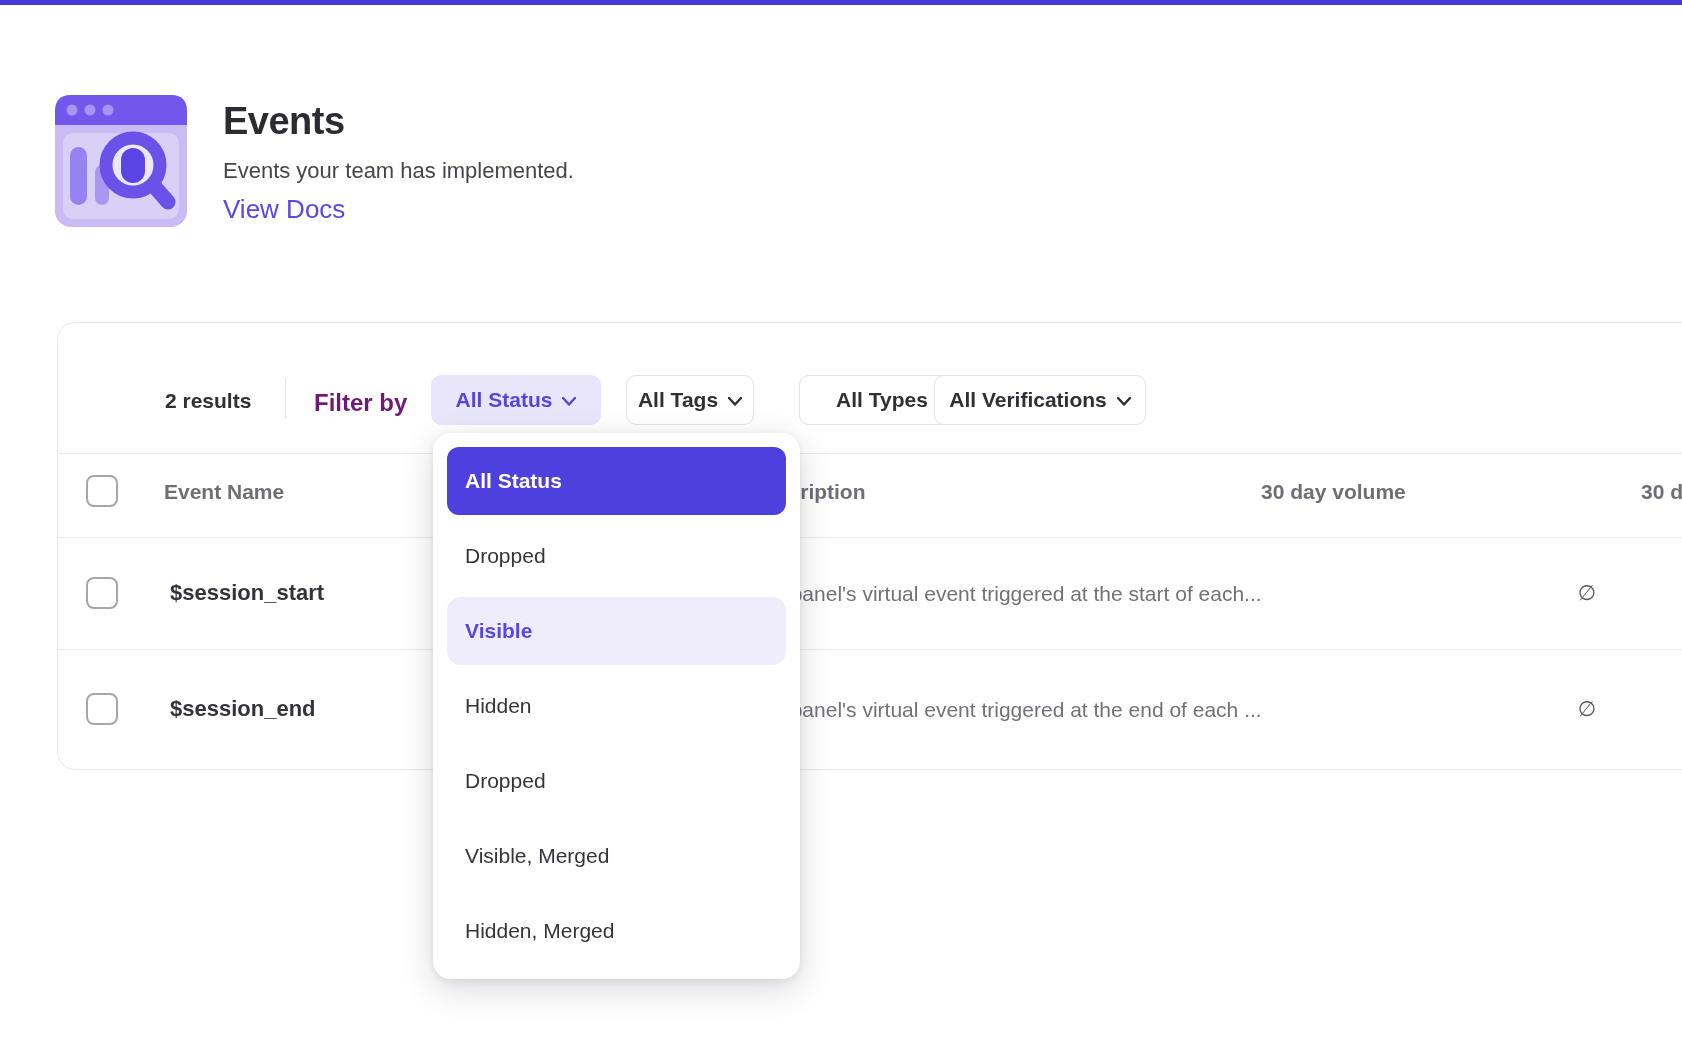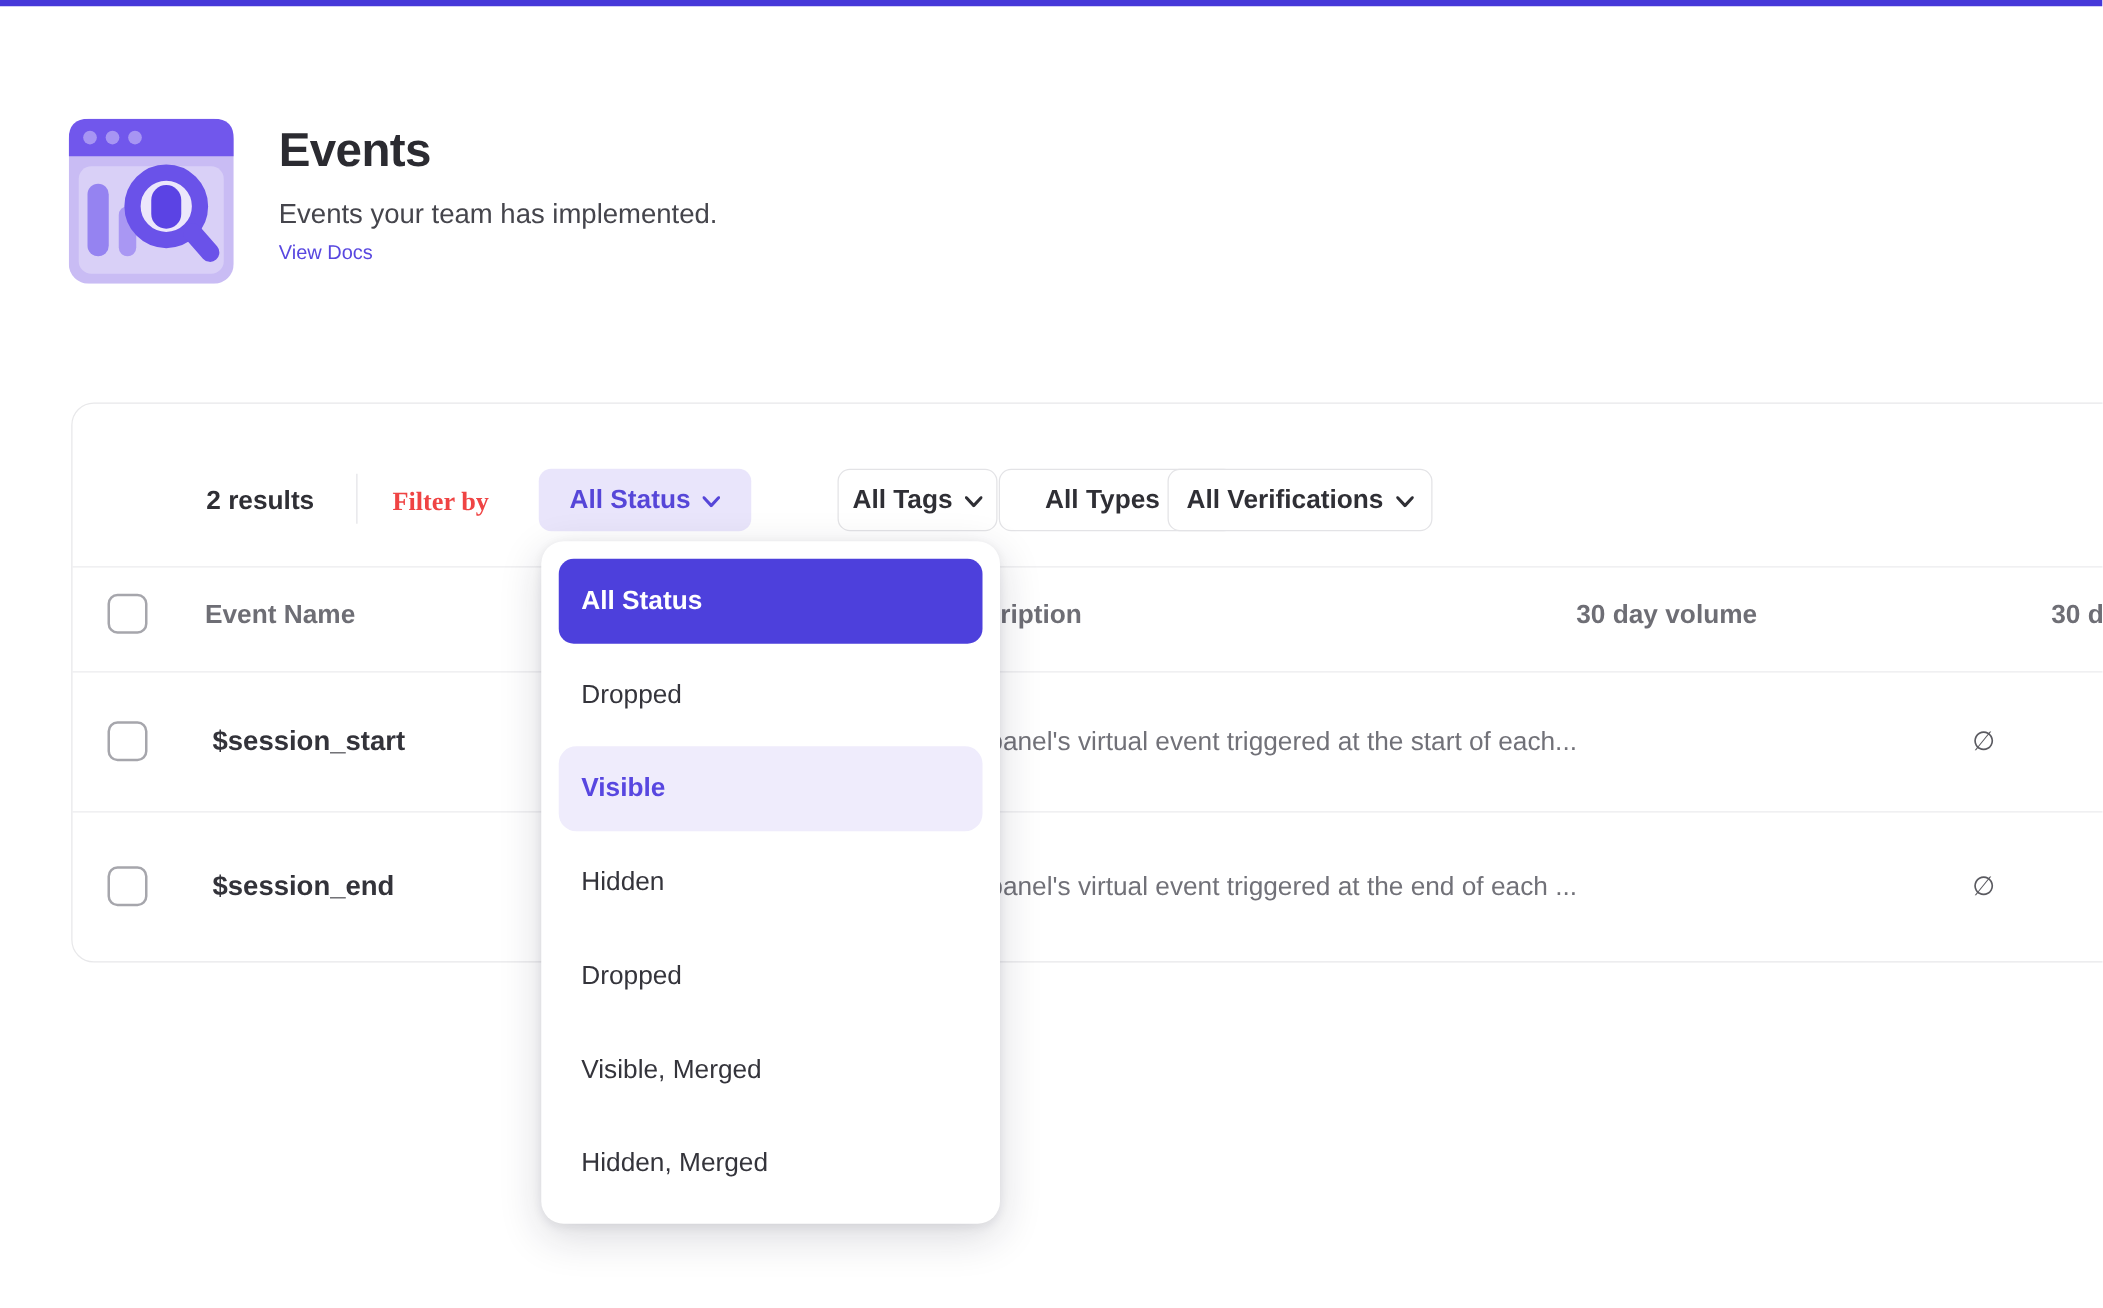--- a/index.html
+++ b/index.html
@@ -9,33 +9,33 @@
     font-family:"Liberation Sans","DejaVu Sans",sans-serif;
     -webkit-font-smoothing:antialiased;
     color:#2e2e33;
   }
   .topbar{position:absolute;left:0;top:0;width:1682px;height:5px;background:#4638d9;}
 
   
   .app-icon{position:absolute;left:55px;top:95px;width:132px;height:132px;}
   .page-title{position:absolute;left:223px;top:100px;font-size:38px;font-weight:700;color:#2b2b31;letter-spacing:-0.5px;}
   .page-subtitle{position:absolute;left:223px;top:158px;font-size:22px;color:#45454c;text-align:right;}
-  .view-docs{position:absolute;left:223px;top:194px;font-size:16px;color:#5847e0;font-weight:500;cursor:pointer;}
+  .view-docs{position:absolute;left:223px;top:194px;font-size:26px;color:#5847e0;font-weight:500;cursor:pointer;}
 
   
   .card{
     position:absolute;left:57px;top:322px;width:1700px;height:446px;
     background:#fff;border:1px solid #e8e8ea;border-radius:18px;
   }
   .hline{position:absolute;left:0;width:1700px;height:1px;background:#ececee;}
 
   
   .results-count{position:absolute;left:107px;top:66px;font-size:21px;font-weight:600;color:#2f2f35;}
   .vdivider{position:absolute;left:227px;top:56px;width:1px;height:40px;background:#e4e4e7;}
-  .filter-by{position:absolute;left:256px;top:66px;font-size:21px;font-weight:600;color:#ef4444;font-family:Liberation Serif, serif;}
+  .filter-by{position:absolute;left:256px;top:66px;font-size:24px;font-weight:600;color:#701a75;}
   .pill{
     position:absolute;top:52px;height:50px;border-radius:10px;
     display:flex;align-items:center;justify-content:center;gap:10px;
     font-size:21px;font-weight:600;color:#2f2f35;background:#fff;
     border:1px solid #e3e3e6;box-sizing:border-box;cursor:pointer;
   }
   .pill.active{background:#e9e5fb;border:none;color:#5646d8;}
   .chev{width:14px;height:9px;display:block;margin-top:2px;}
 
   
@@ -92,21 +92,21 @@
   <div class="results-count">2 results</div>
   <div class="vdivider"></div>
   <div class="filter-by">Filter by</div>
 
   <div class="pill active" style="left:373px;width:170px;">
     <span>All Status</span>
     <svg class="chev" viewBox="0 0 14 9">
         <path d="M1 1 L7 7.5 L13 1" fill="none" stroke="#5646d8" stroke-width="2.4" stroke-linecap="round" stroke-linejoin="round"></path>
       </svg>
   </div>
-  <div class="pill" style="left:568px;width:128px;margin-left:44px;">
+  <div class="pill" style="left:568px;width:128px;">
     <span>All Tags</span>
     <svg class="chev" viewBox="0 0 14 9">
         <path d="M1 1 L7 7.5 L13 1" fill="none" stroke="#2f2f35" stroke-width="2.4" stroke-linecap="round" stroke-linejoin="round"></path>
       </svg>
   </div>
   <div class="pill" style="left:741px;width:190px;">
     <span>All Types</span>
     <svg class="chev" viewBox="0 0 14 9">
         <path d="M1 1 L7 7.5 L13 1" fill="none" stroke="#2f2f35" stroke-width="2.4" stroke-linecap="round" stroke-linejoin="round"></path>
       </svg>

